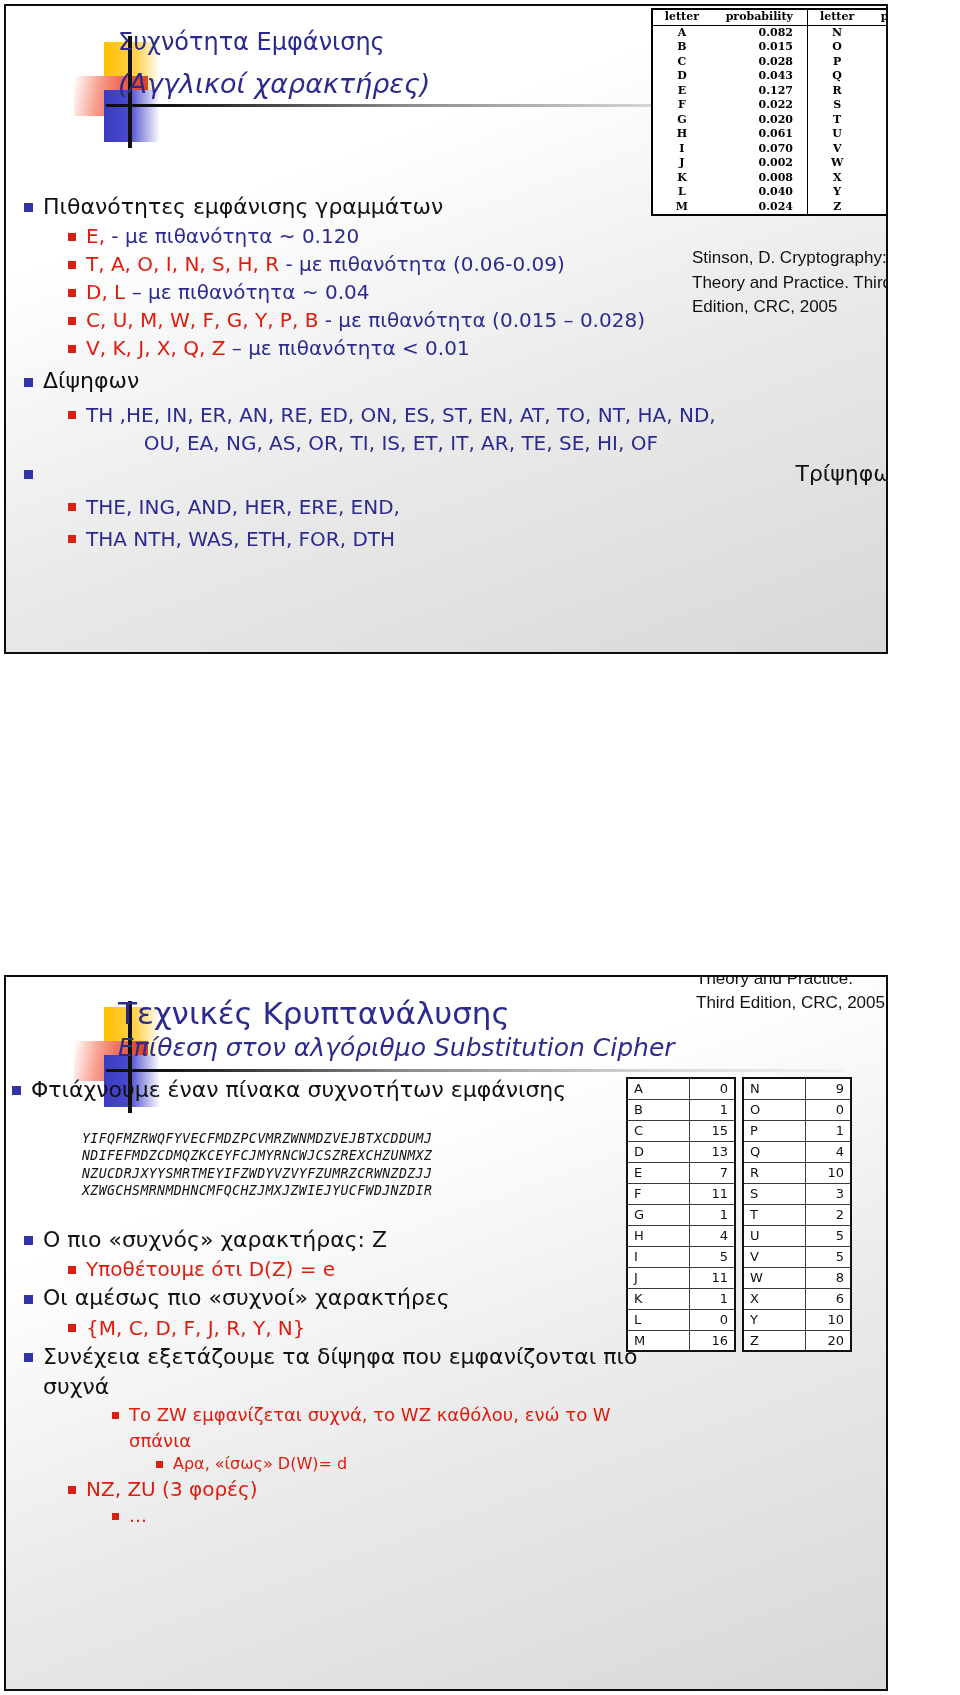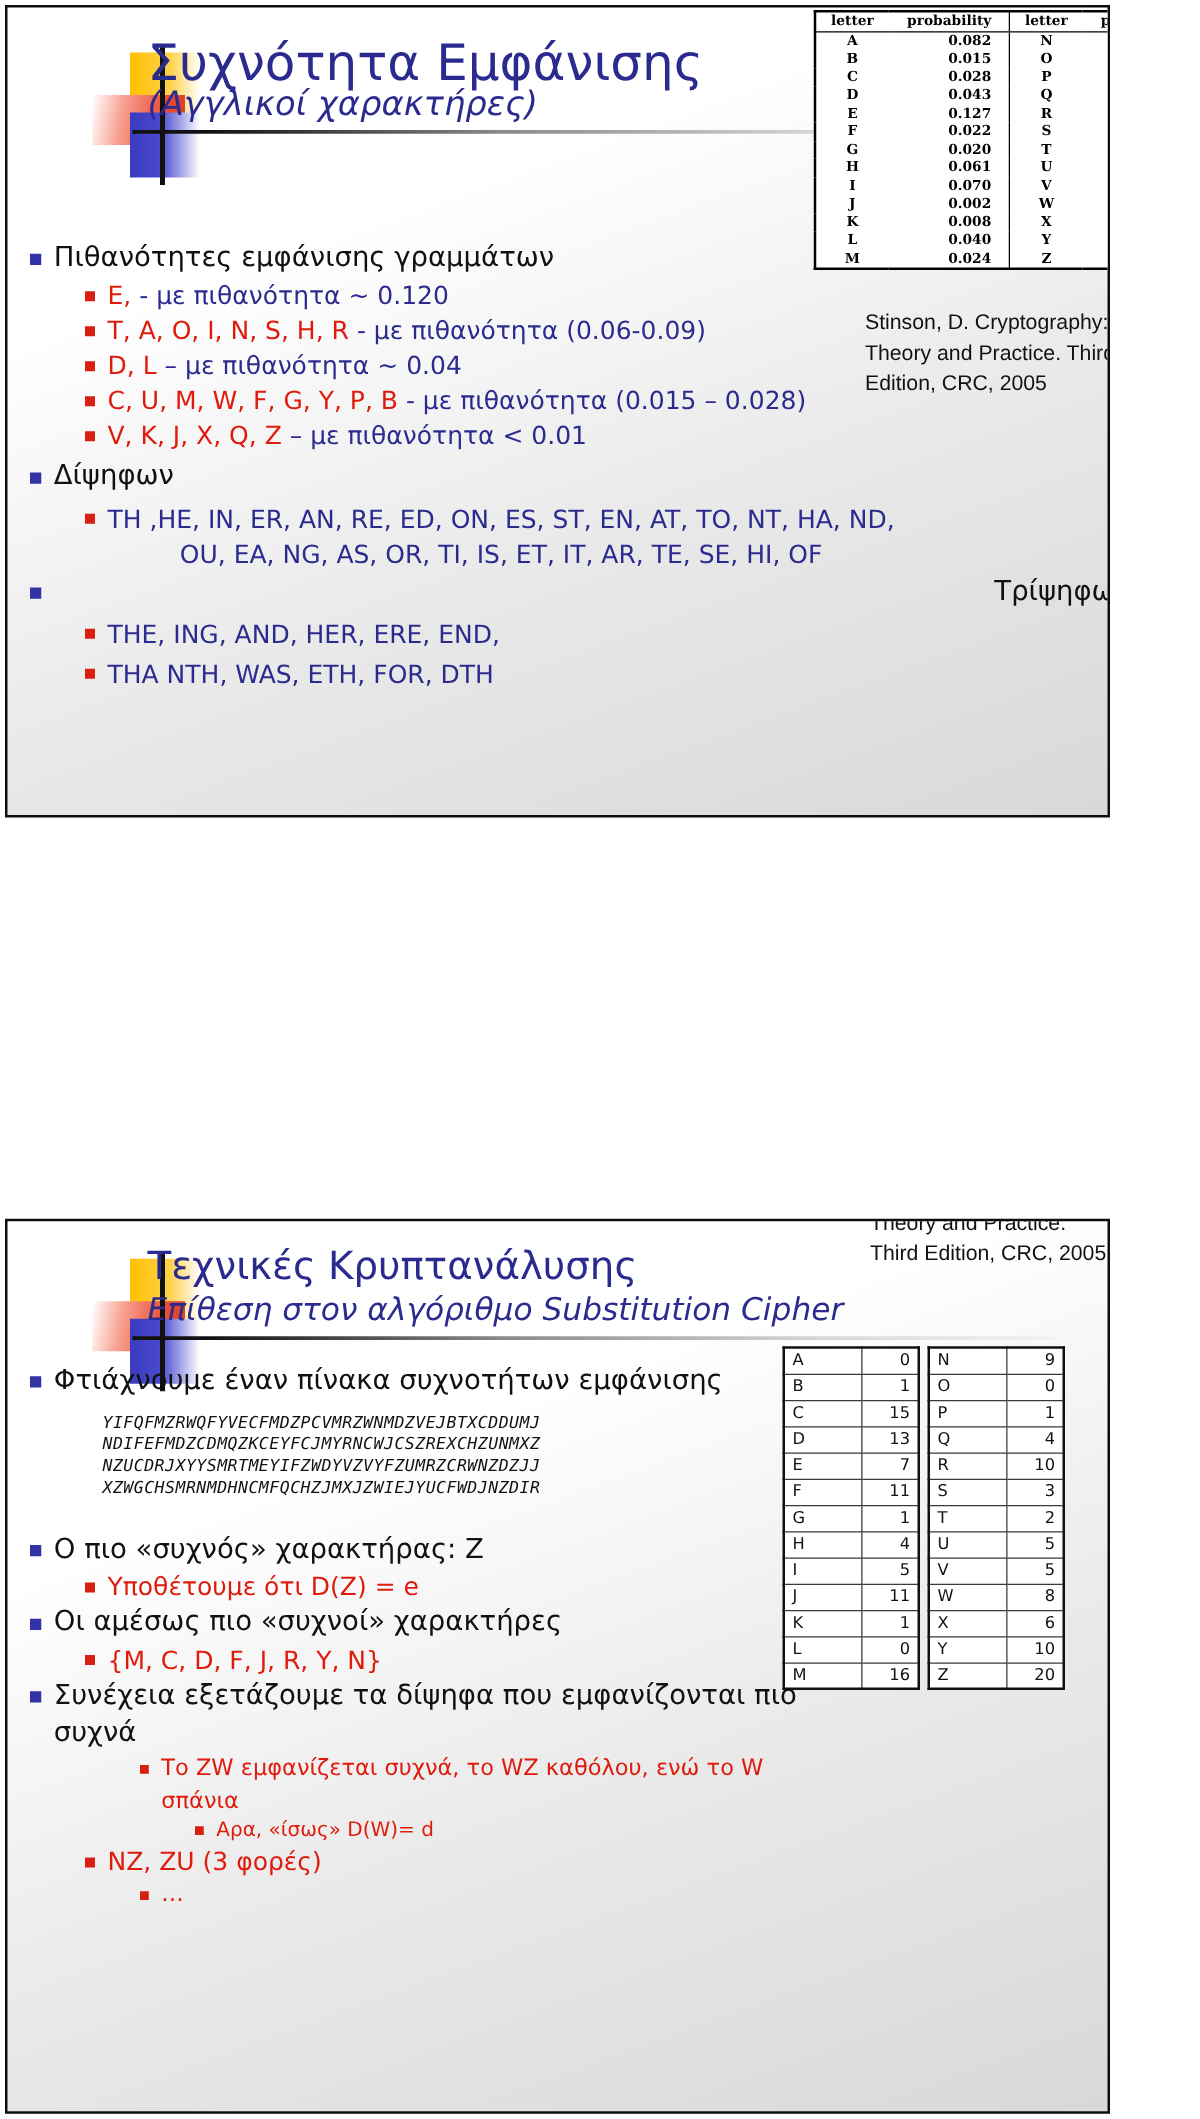--- a/index.html
+++ b/index.html
@@ -153,21 +153,21 @@
 <div class="slide" id="slide-1">
 
   <div class="deco" style="left:60px; top:14px;">
     <div class="sq-yellow"></div>
     <div class="sq-red"></div>
     <div class="sq-blue"></div>
     <div class="cross-v"></div>
     <div class="cross-h"></div>
   </div>
 
-  <div class="title-main" style="left:112px; top:22px; font-size:40px;">Συχνότητα Εμφάνισης</div>
+  <div class="title-main" style="left:112px; top:22px; font-size:24px;">Συχνότητα Εμφάνισης</div>
   <div class="title-sub" style="left:112px; top:62px; font-size:27px;">(Αγγλικοί χαρακτήρες)</div>
 
   <table id="freq-table">
     <thead>
       <tr>
         <th class="lt">letter</th>
         <th class="pr">probability</th>
         <th class="lt sep">letter</th>
         <th class="pr">probability</th>
       </tr>
@@ -442,21 +442,21 @@
             <td class="v">10</td>
           </tr>
           <tr>
             <td class="k">Z</td>
             <td class="v">20</td>
           </tr>
         </tbody>
     </table>
   </div>
 
-  <div class="blist" style="left:18px; top:98px; width:620px;margin-top:15px;">
+  <div class="blist" style="left:6px; top:98px; width:620px;">
     <div class="brow lvl1">
       <span class="bul blue"></span>
       <span class="btxt">Φτιάχνουμε έναν πίνακα συχνοτήτων εμφάνισης</span>
     </div>
   </div>
 
   <pre id="ciphertext" style="left:76px; top:140px;font-style:italic;">YIFQFMZRWQFYVECFMDZPCVMRZWNMDZVEJBTXCDDUMJ
 NDIFEFMDZCDMQZKCEYFCJMYRNCWJCSZREXCHZUNMXZ
 NZUCDRJXYYSMRTMEYIFZWDYVZVYFZUMRZCRWNZDZJJ
 XZWGCHSMRNMDHNCMFQCHZJMXJZWIEJYUCFWDJNZDIR</pre>

